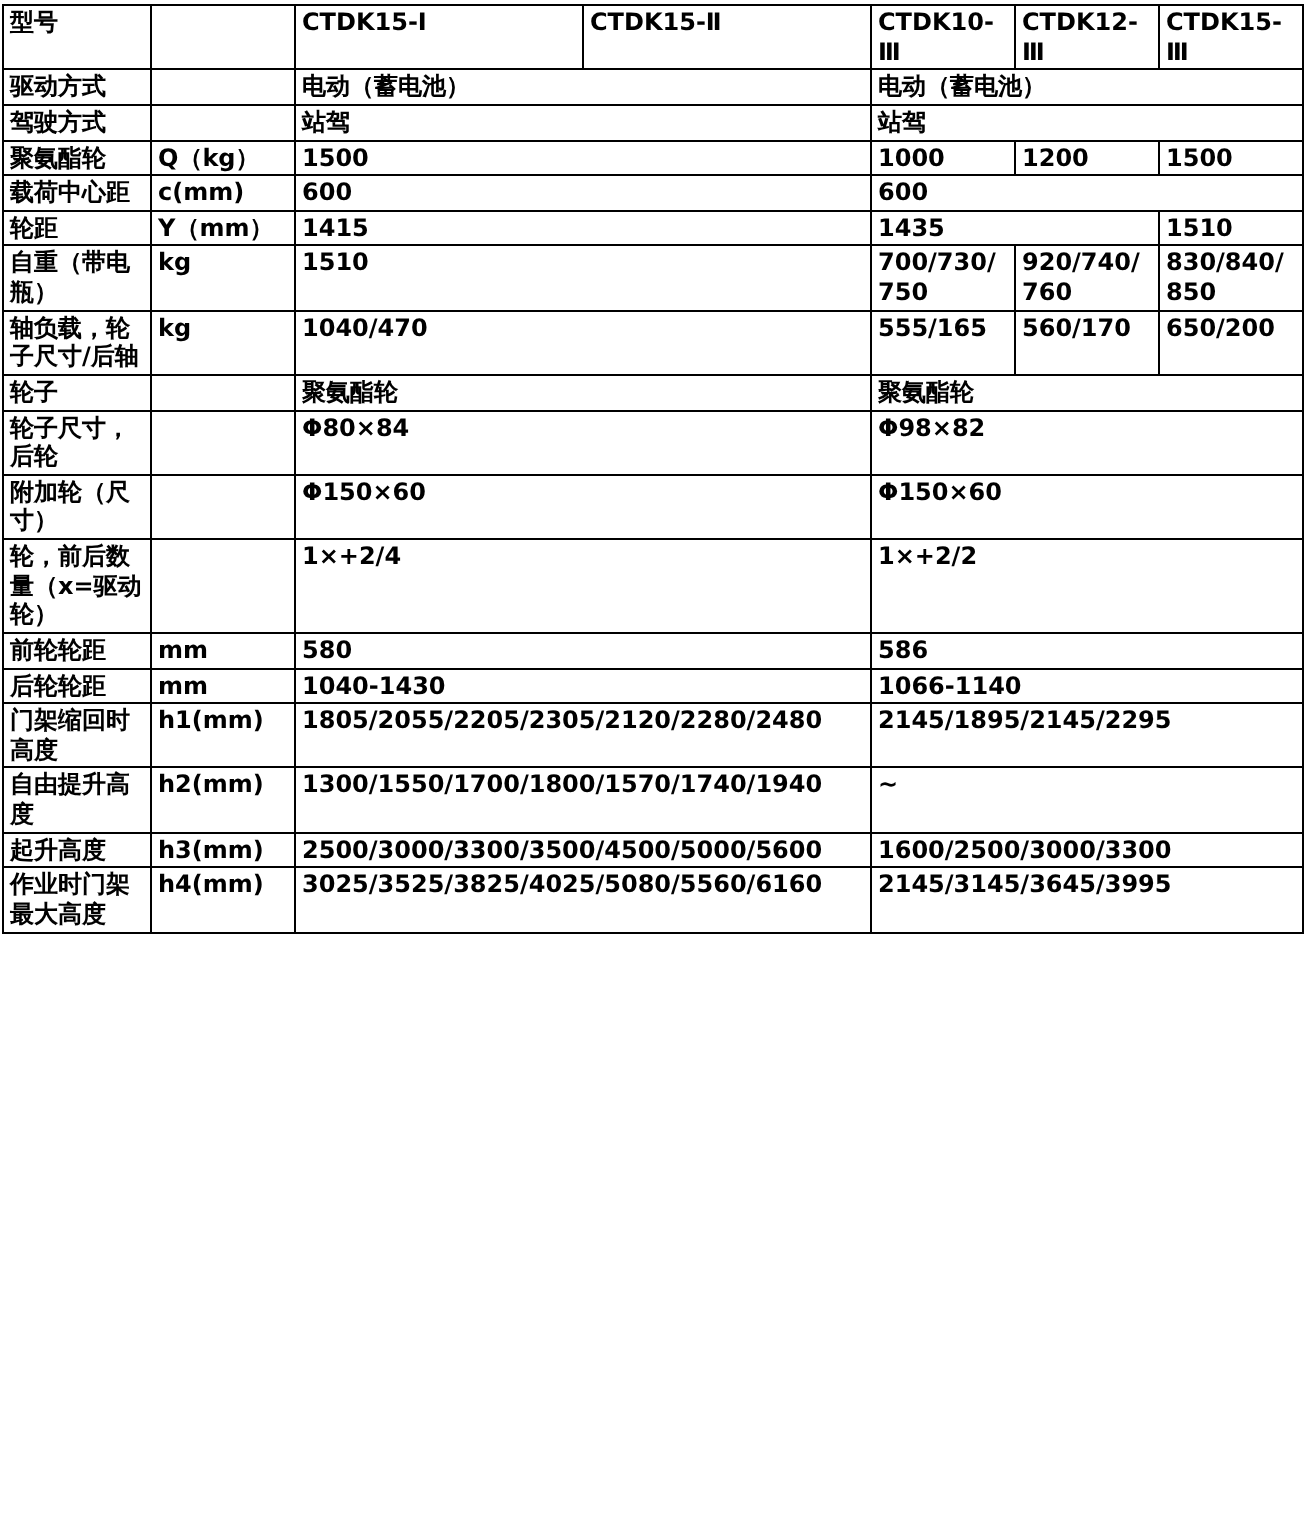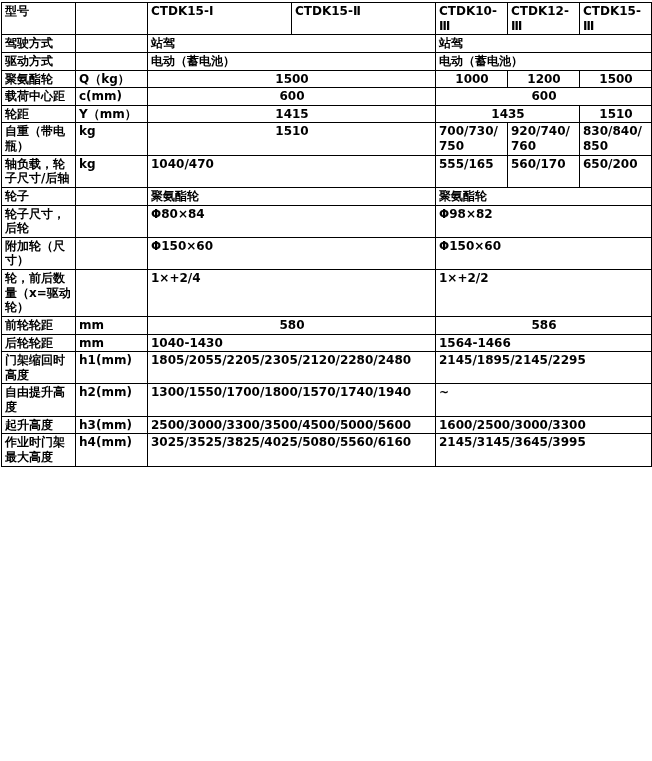--- a/index.html
+++ b/index.html
@@ -31,21 +31,21 @@
     word-break: break-all;
     height: 14px;
   }
   td.lbl {
     width: 68px;
   }
   td.unit {
     width: 66px;
   }
   td.num {
-    text-align: center;
+    text-align: left;
   }
   td.txt {
     text-align: left;
   }
   .c1 { width: 144px; }
   .c2 { width: 144px; }
   .c3 { width: 72px; }
   .c4 { width: 72px; }
   .c5 { width: 72px; }
 </style>
@@ -66,30 +66,30 @@
     <tr style="height:28px;">
       <td class="lbl txt">型号</td>
       <td class="unit txt"></td>
       <td class="txt">CTDK15-Ⅰ</td>
       <td class="txt">CTDK15-Ⅱ</td>
       <td class="txt">CTDK10-Ⅲ</td>
       <td class="txt">CTDK12-Ⅲ</td>
       <td class="txt">CTDK15-Ⅲ</td>
     </tr>
   <tr>
+        <td class="lbl txt">驱动方式</td>
+        <td class="unit txt"></td>
+        <td class="txt" colspan="2">电动（蓄电池）</td>
+        <td class="txt" colspan="3">电动（蓄电池）</td>
+      </tr>
+      <tr>
         <td class="lbl txt">驾驶方式</td>
         <td class="unit txt"></td>
         <td class="txt" colspan="2">站驾</td>
         <td class="txt" colspan="3">站驾</td>
-      </tr>
-      <tr>
-        <td class="lbl txt">驱动方式</td>
-        <td class="unit txt"></td>
-        <td class="txt" colspan="2">电动（蓄电池）</td>
-        <td class="txt" colspan="3">电动（蓄电池）</td>
       </tr>
       <tr>
         <td class="lbl txt">聚氨酯轮</td>
         <td class="unit txt">Q（kg）</td>
         <td class="num" colspan="2">1500</td>
         <td class="num">1000</td>
         <td class="num">1200</td>
         <td class="num">1500</td>
       </tr>
       <tr>
@@ -148,21 +148,21 @@
       <tr>
         <td class="lbl txt">前轮轮距</td>
         <td class="unit txt">mm</td>
         <td class="num" colspan="2">580</td>
         <td class="num" colspan="3">586</td>
       </tr>
       <tr>
         <td class="lbl txt">后轮轮距</td>
         <td class="unit txt">mm</td>
         <td class="txt" colspan="2">1040-1430</td>
-        <td class="txt" colspan="3">1564-1466</td>
+        <td class="txt" colspan="3">1066-1140</td>
       </tr>
       <tr>
         <td class="lbl txt">门架缩回时高度</td>
         <td class="unit txt">h1(mm)</td>
         <td class="txt" colspan="2">1805/2055/2205/2305/2120/2280/2480</td>
         <td class="txt" colspan="3">2145/1895/2145/2295</td>
       </tr>
       <tr>
         <td class="lbl txt">自由提升高度</td>
         <td class="unit txt">h2(mm)</td>

